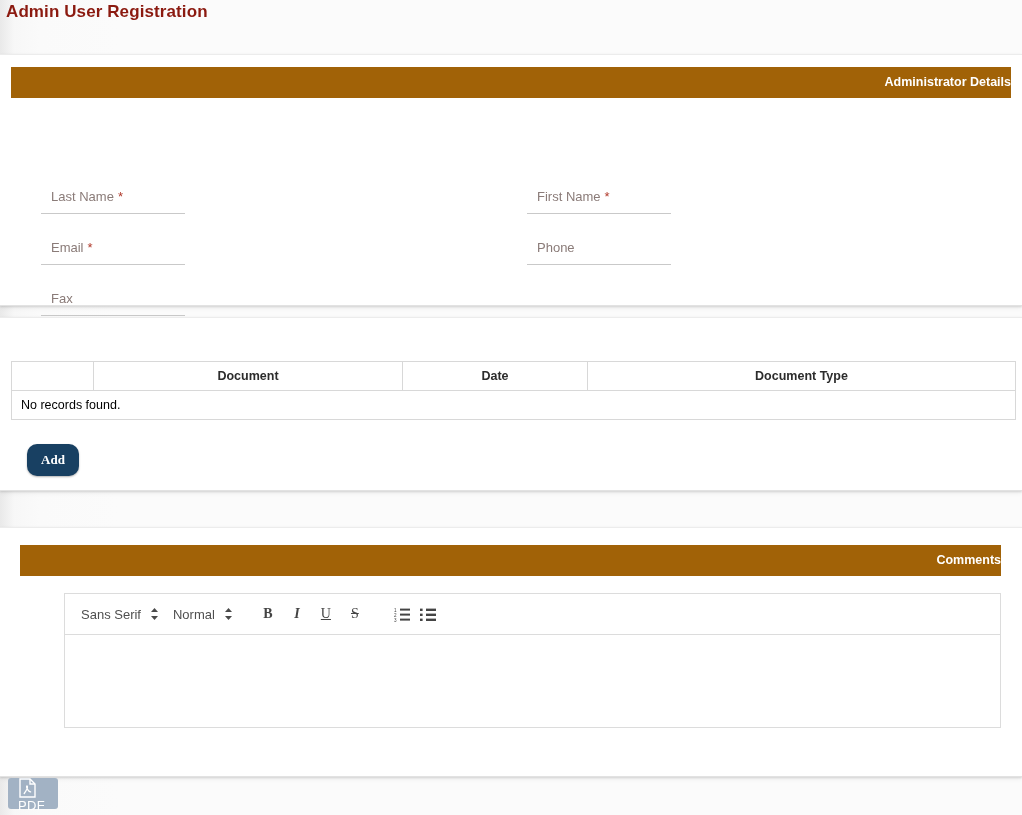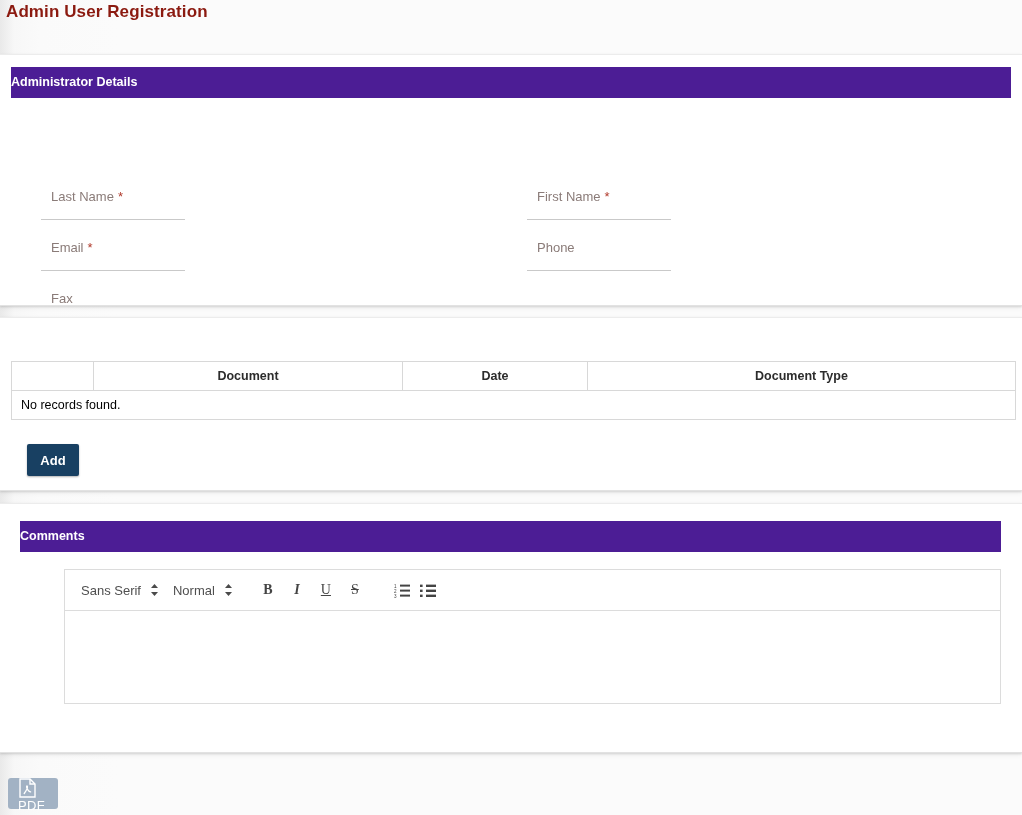--- a/index.html
+++ b/index.html
@@ -35,25 +35,25 @@
   
   .card {
     position: absolute;
     background: #ffffff;
     border: 1px solid #e2e2e2;
     border-top-color: #ececec;
     box-shadow: 0 1px 2px rgba(0,0,0,0.13), 0 2px 5px rgba(0,0,0,0.06);
     box-sizing: border-box;
   }
   .panel-head {
-    background: #4c1d95;
+    background: #a16207;
     color: #ffffff;
     font-size: 12.5px;
     font-weight: bold;
-    text-align: left;
+    text-align: right;
     line-height: 31px;
     height: 31px;
     box-sizing: border-box;
   }
 
   
   #card-admin {
     left: 0px;
     top: 54px;
     width: 1022px;
@@ -64,21 +64,21 @@
   #card-admin .panel-head {
     position: absolute;
     left: 11px;
     top: 12px;
     width: 1000px;
   }
   .field {
     position: absolute;
     width: 144px;
     border-bottom: 1px solid #c9c9c9;
-    padding-bottom: 14px;
+    padding-bottom: 8px;
   }
   .field .field-label {
     font-size: 13px;
     color: #8a7b78;
     display: inline-block;
     padding-left: 10px;
   }
   .field .req {
     color: #b03a2b;
     font-size: 13px;
@@ -140,31 +140,31 @@
     position: absolute;
     left: 27px;
     top: 444px;
     width: 52px;
     height: 32px;
     background: #184062;
     color: #ffffff;
     font-size: 13px;
     font-weight: bold;
     border: none;
-    border-radius: 2px;
+    border-radius: 10px;
     box-shadow: 0 1px 2px rgba(0,0,0,0.3);
     cursor: pointer;
-    font-family: Liberation Sans, sans-serif;
+    font-family: Liberation Serif, serif;
     padding: 0;
   }
 
   
   #card-comments {
     left: 0px;
-    top: 503px;
+    top: 527px;
     width: 1022px;
     height: 250px;
     border-left: none;
     border-right: none;
   }
   #card-comments .panel-head {
     position: absolute;
     left: 20px;
     top: 17px;
     width: 981px;

